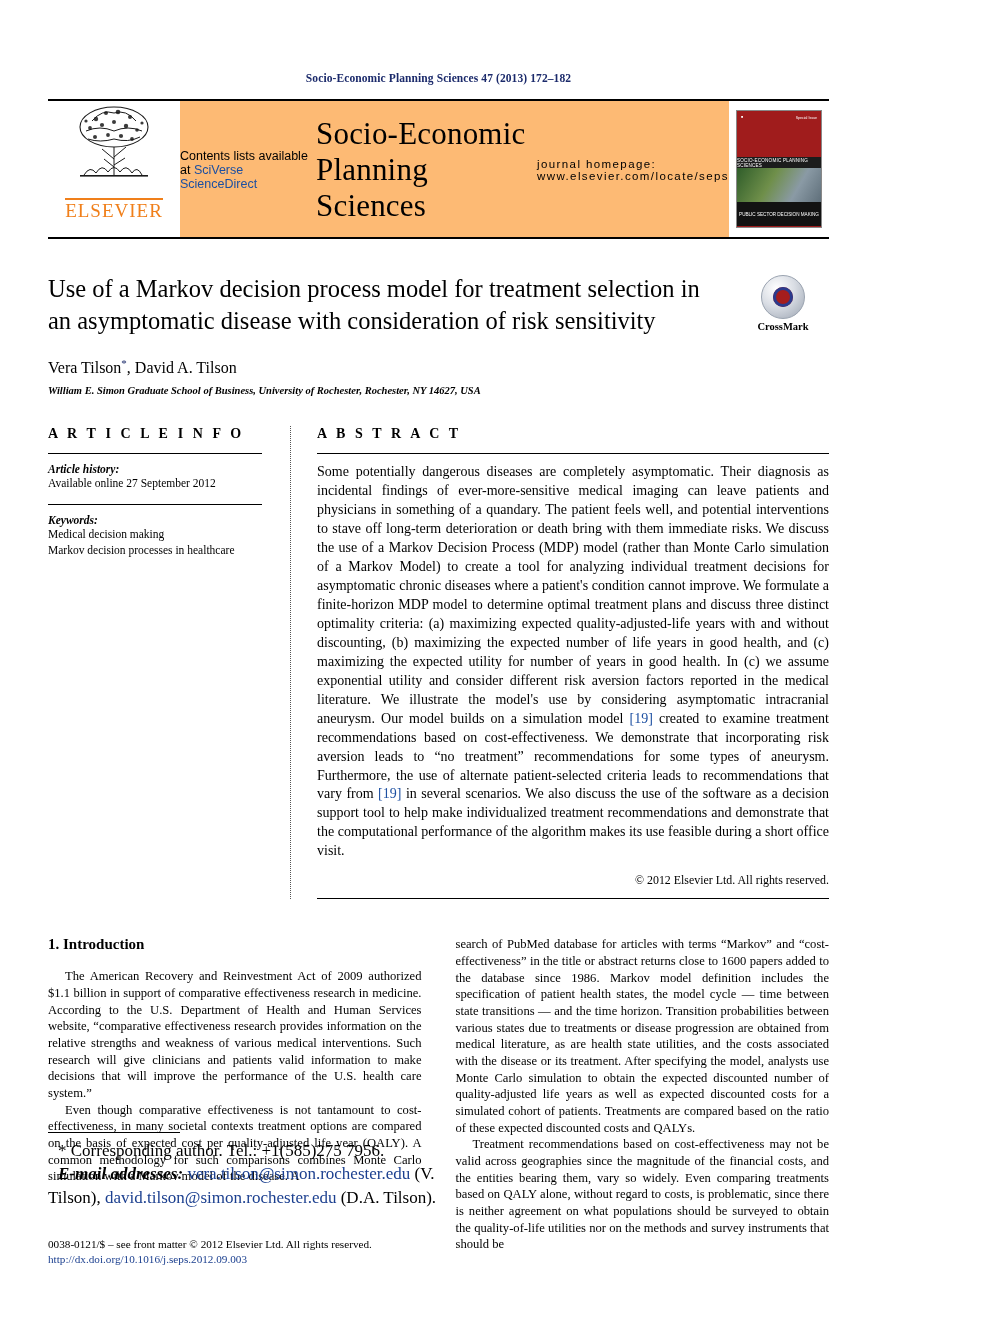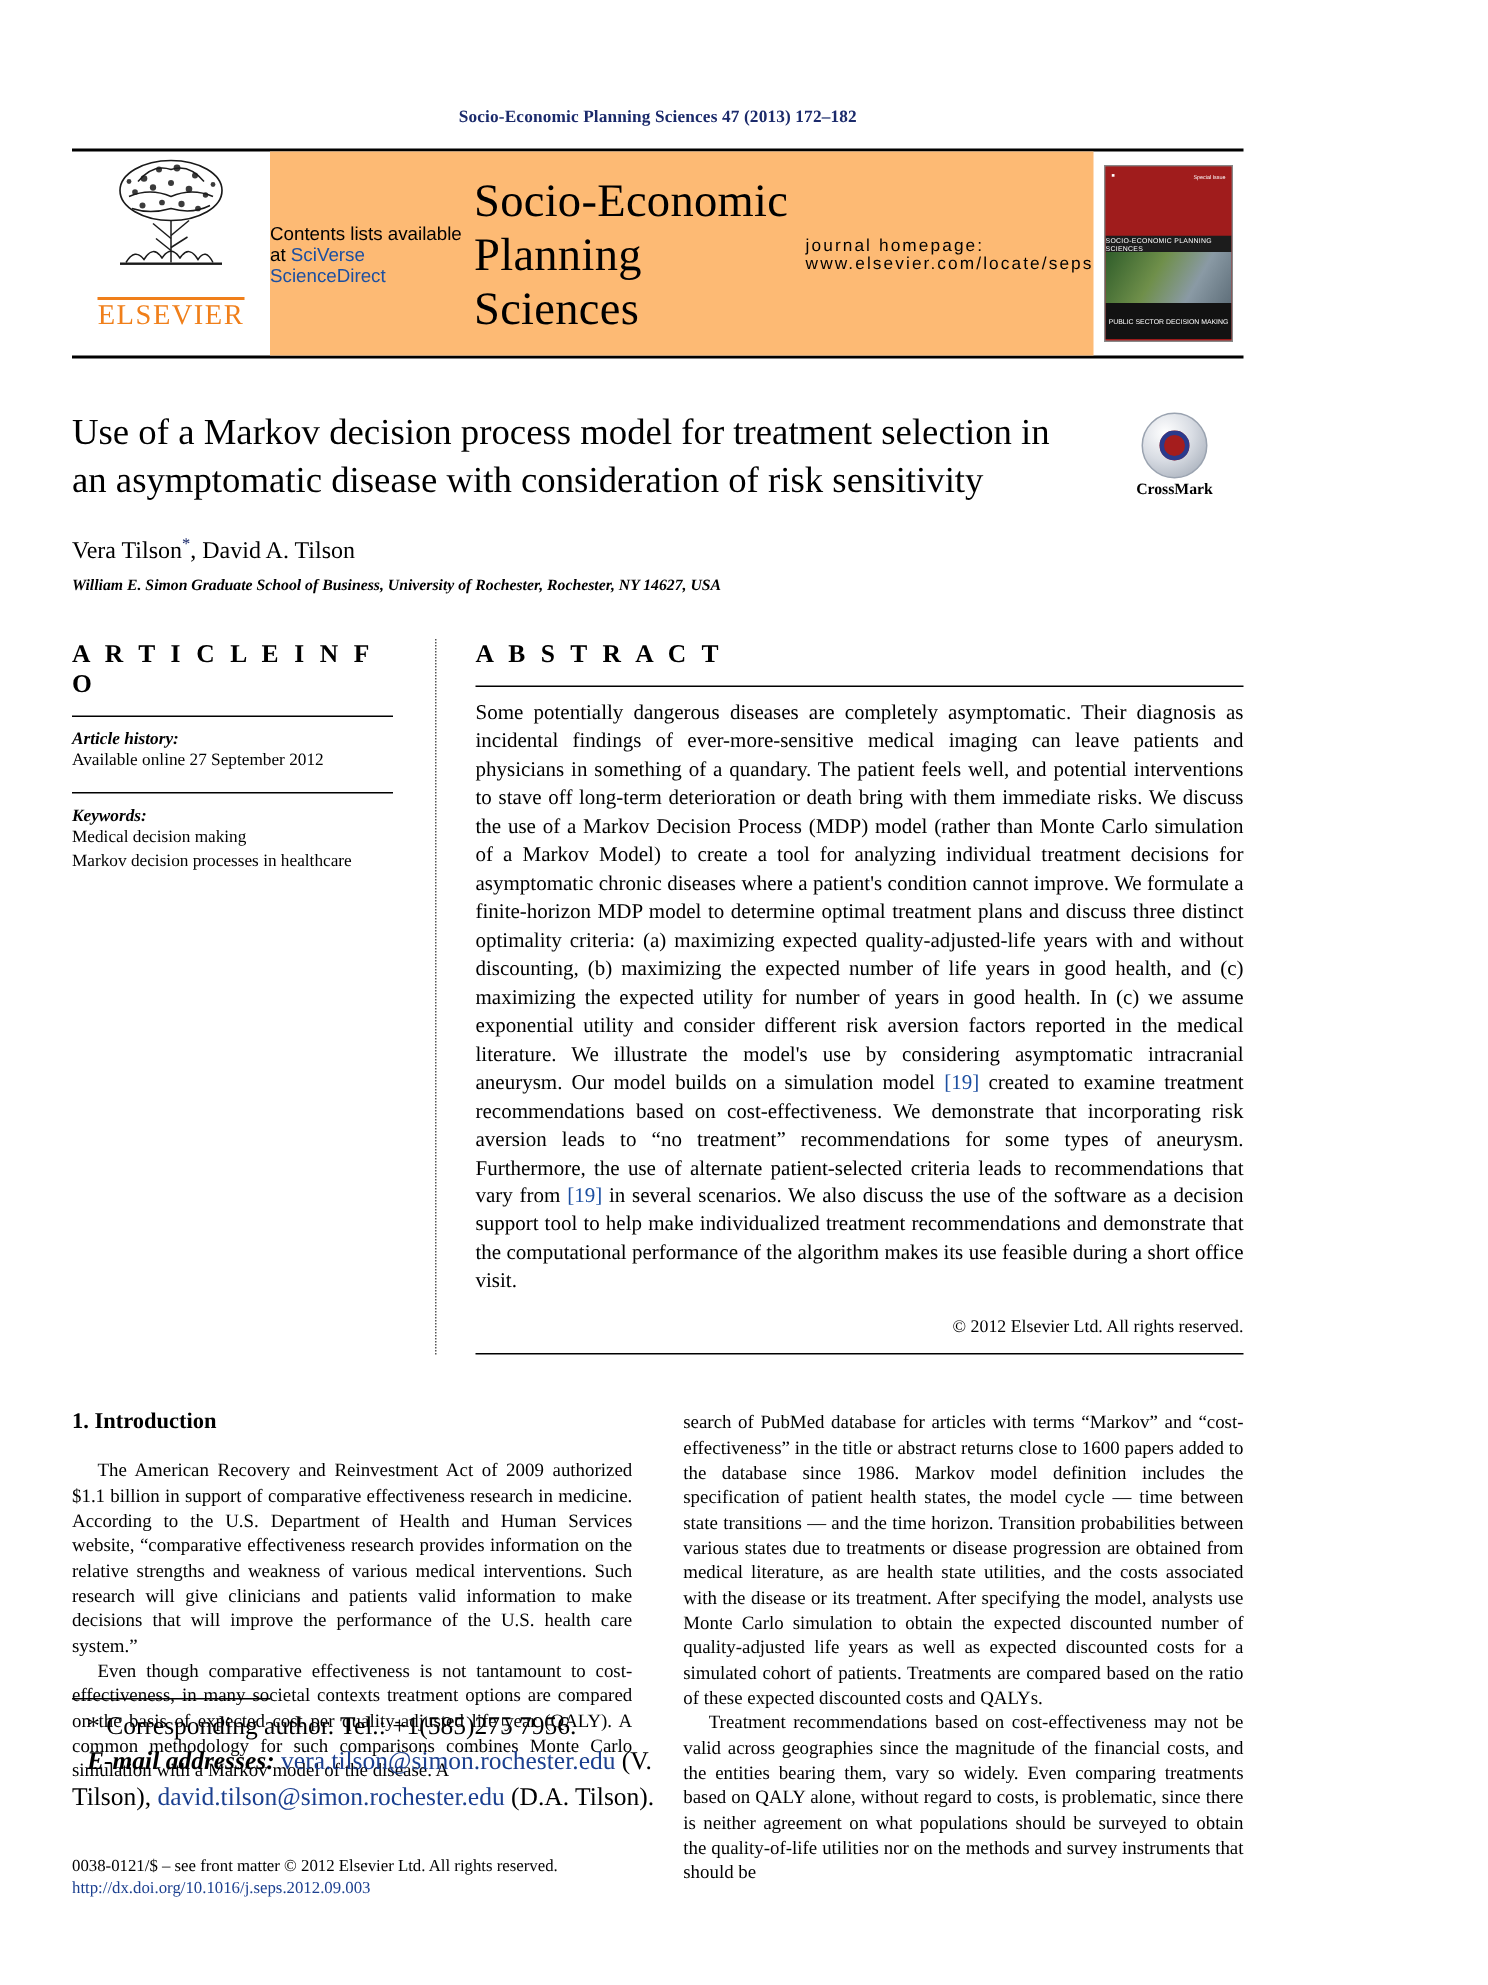--- a/index.html
+++ b/index.html
@@ -200,21 +200,21 @@
     box-sizing: border-box;
     border-right: 1px dotted #555;
   }
   .col-abstract {
     flex: 1 1 auto;
     padding-left: 26px;
     box-sizing: border-box;
   }
   .sec-head {
     font-family: "Liberation Serif", serif;
-    font-size: 17px;
+    font-size: 14px;
     font-weight: bold;
     letter-spacing: 3.1px;
     margin-bottom: 11px;
   }
   .rule {
     border-top: 1.6px solid #000;
     margin: 0 0 9px 0;
   }
   .rule-thin {
     border-top: 1.4px solid #000;

